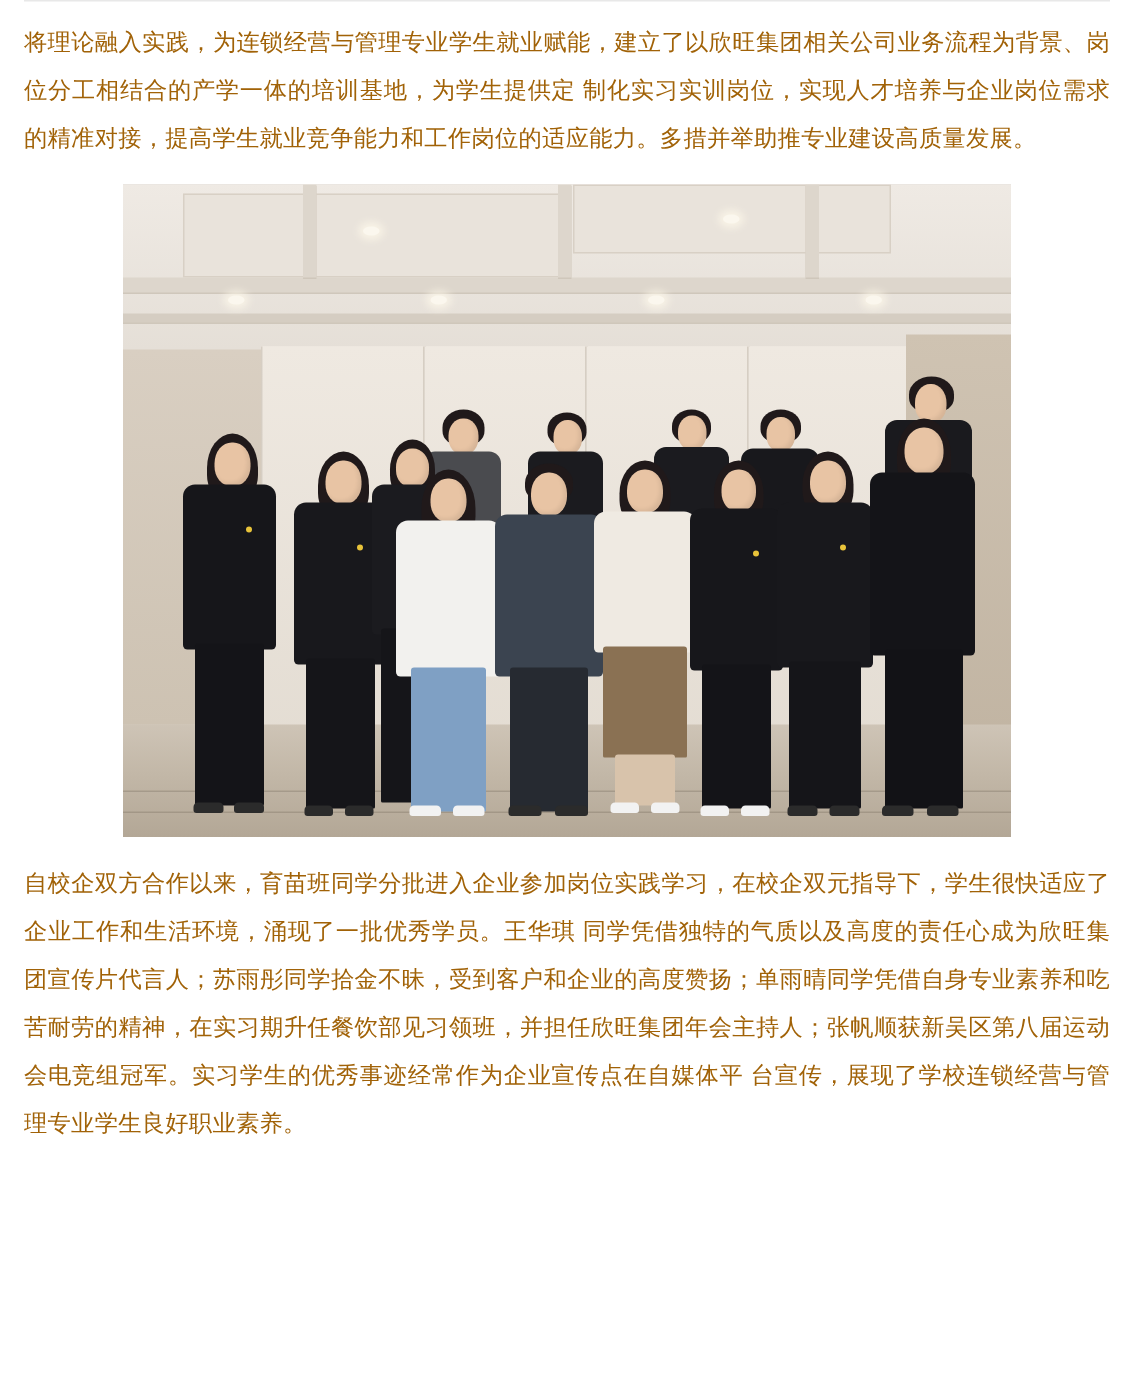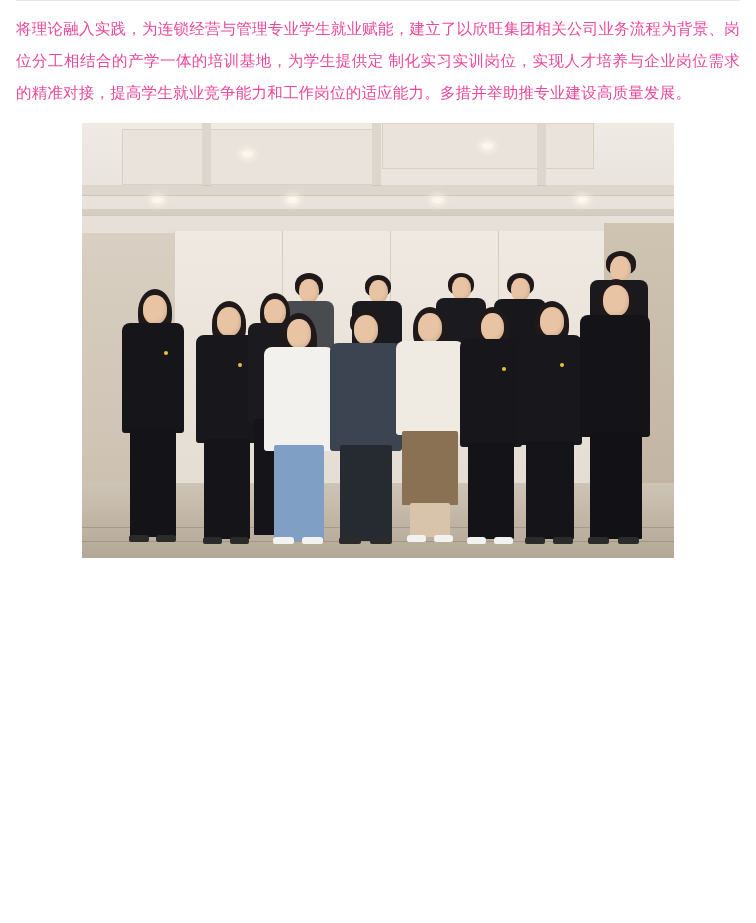--- a/index.html
+++ b/index.html
@@ -32,21 +32,21 @@
     line-height: 28px;
   }
   .title-divider {
     height: 1px;
     background: #e8e8e8;
     margin: 0 0 12px 0;
   }
   .para {
     font-size: 15.5px;
     line-height: 32px;
-    color: #ec4899;
+    color: #a16207;
     text-align: justify;
     margin: 0;
     letter-spacing: 0.2px;
   }
   .para-top {
     margin-bottom: 14px;
   }
   .figure {
     display: block;
     margin: 4px auto 16px auto;
@@ -301,14 +301,15 @@
         <div class="head" style="left:521px; top:162px; width:26px; height:31px;"></div>
         <div class="body" style="left:498px; top:192px; width:70px; height:122px; background:#141418;"></div>
         <div class="legs" style="left:508px; top:310px; width:52px; height:106px; background:#121216;"></div>
         <div class="shoe" style="left:506px; top:414px; width:21px;"></div>
         <div class="shoe" style="left:536px; top:414px; width:21px;"></div>
       </div>
 
     </div>
   </div>
 
+  <p class="para">自校企双方合作以来，育苗班同学分批进入企业参加岗位实践学习，在校企双元指导下，学生很快适应了企业工作和生活环境，涌现了一批优秀学员。王华琪 同学凭借独特的气质以及高度的责任心成为欣旺集团宣传片代言人；苏雨彤同学拾金不昧，受到客户和企业的高度赞扬；单雨晴同学凭借自身专业素养和吃苦耐劳的精神，在实习期升任餐饮部见习领班，并担任欣旺集团年会主持人；张帆顺获新吴区第八届运动会电竞组冠军。实习学生的优秀事迹经常作为企业宣传点在自媒体平 台宣传，展现了学校连锁经营与管理专业学生良好职业素养。</p>
 
 </div>
 
 </body></html>

